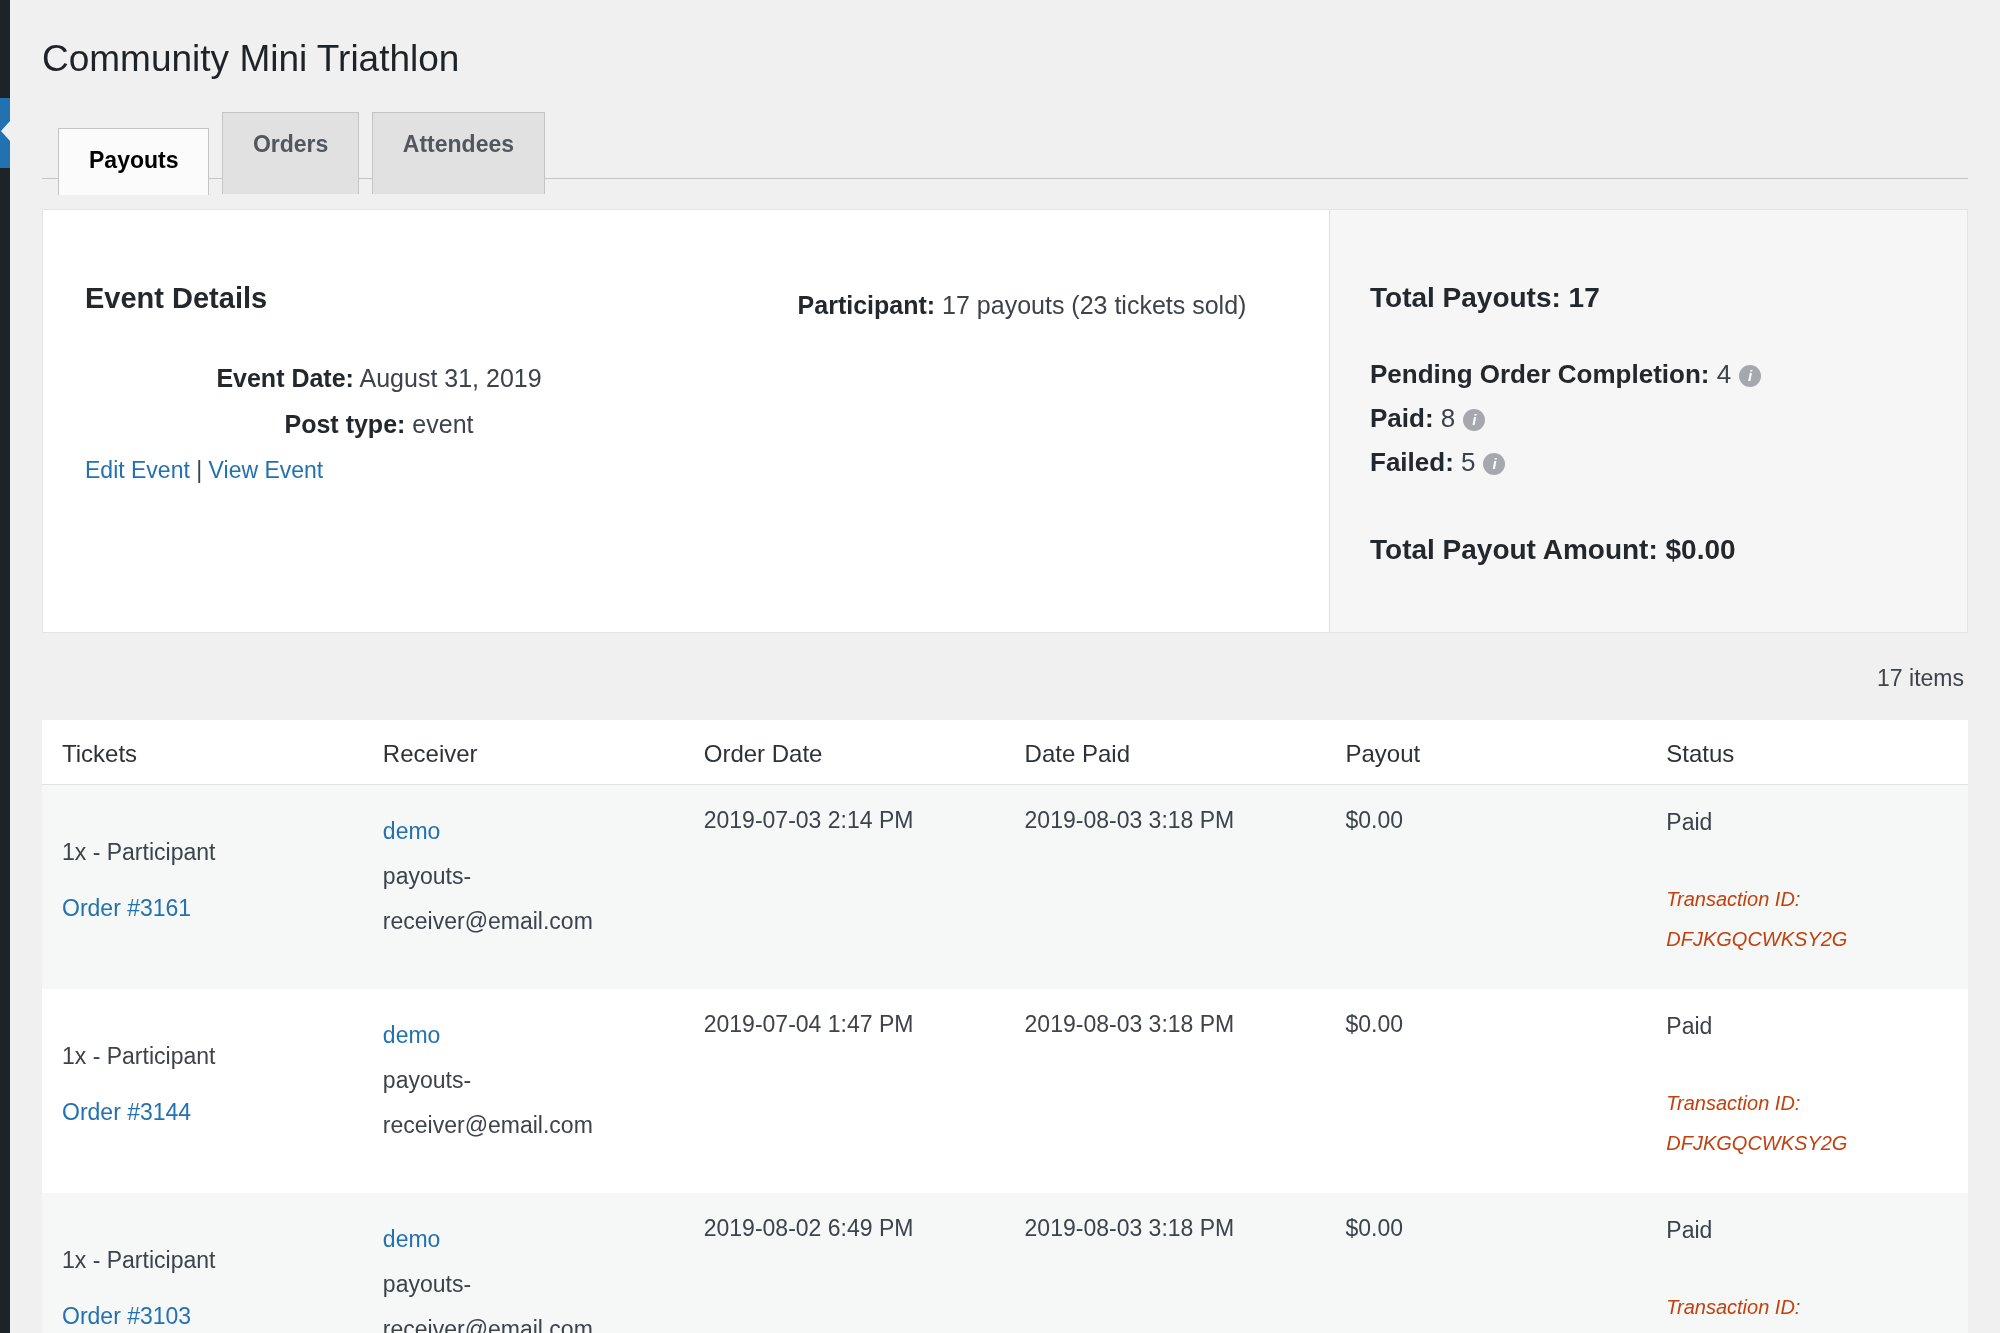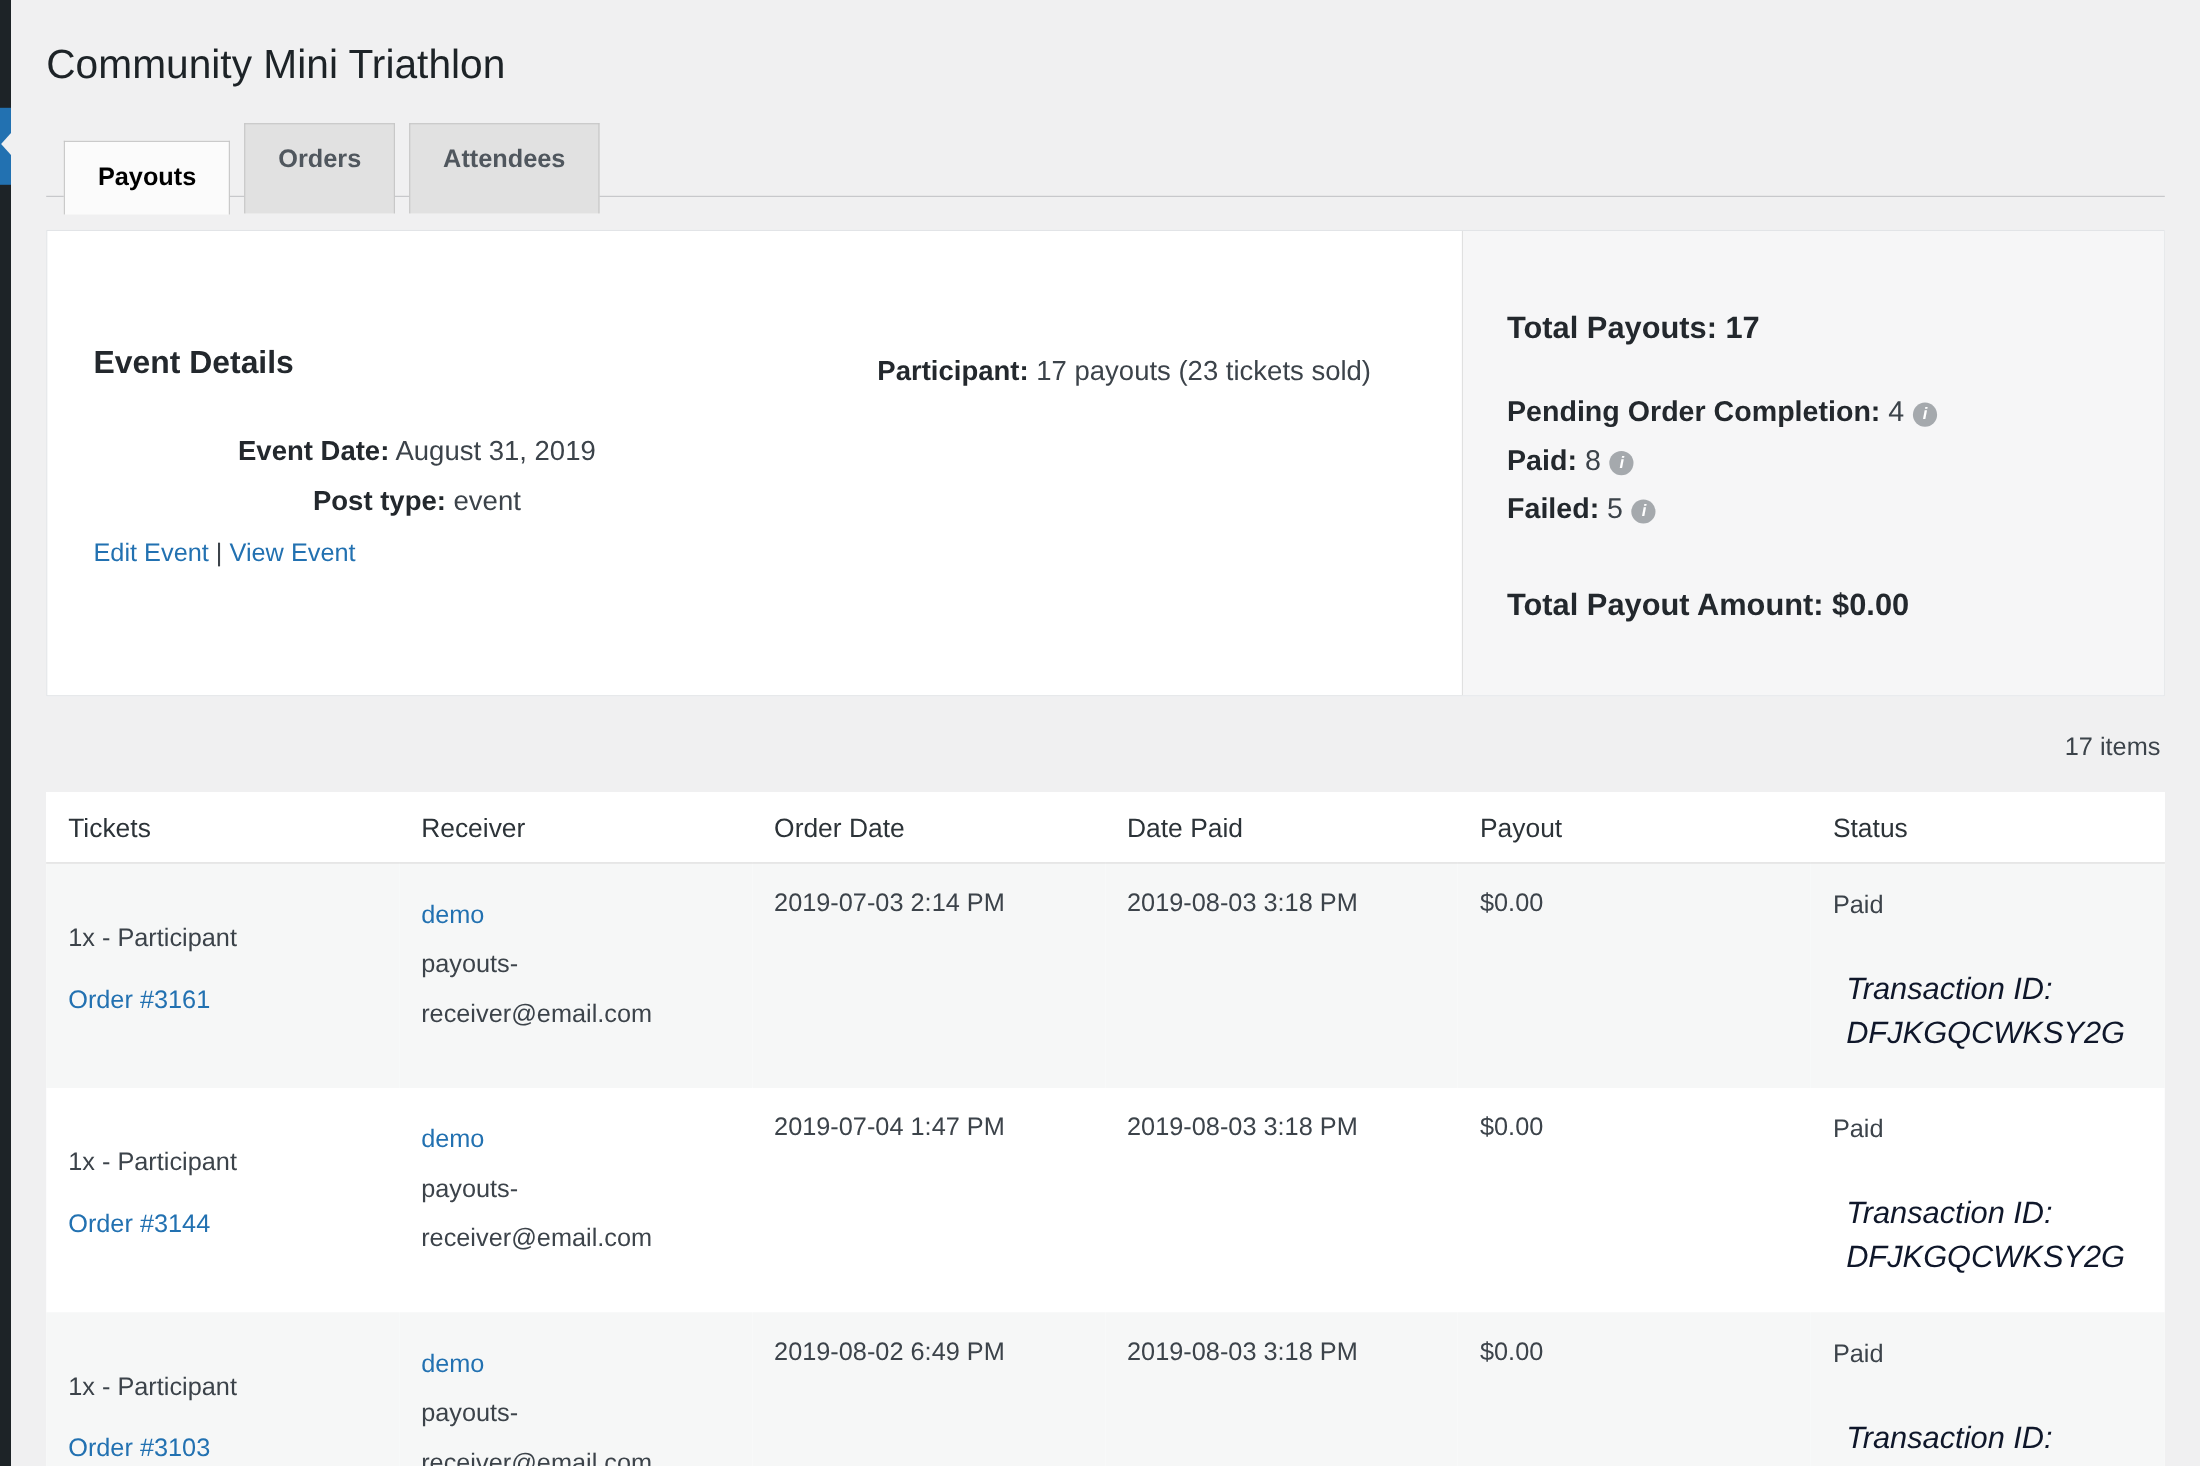--- a/index.html
+++ b/index.html
@@ -81,21 +81,21 @@
   }
 
   
   .summary-card {
     display: flex;
     margin-top: 30px;
     background: #ffffff;
     border: 1px solid #e2e4e7;
     height: 424px;
   }
-  .summary-col { padding: 104px 20px 0 42px; }
+  .summary-col { padding: 72px 20px 0 42px; }
   .col-event-details { width: 650px; }
   .col-overview { flex: 1; }
   .col-stats {
     width: 638px;
     background: #f6f6f7;
     border-left: 1px solid #e0e0e0;
     padding: 72px 20px 0 40px;
   }
   .section-heading {
     font-size: 29px;
@@ -173,24 +173,23 @@
   table.payouts-table tbody tr { height: 166px; }
 
   .cell-tickets .ticket-name { margin-top: 30px; line-height: 30px; }
   .cell-tickets .order-link { display: inline-block; margin-top: 28px; font-size: 23px; }
   .cell-receiver .receiver-inner { width: 240px; line-height: 45px; margin-top: 2px; }
   .cell-receiver .receiver-email { color: #3c434a; overflow-wrap: break-word; word-break: break-word; }
   .cell-status .status-text { line-height: 30px; }
   .transaction {
     margin-top: 42px;
     font-style: italic;
-    font-size: 28px;
-    color: #0f172a;
+    font-size: 20px;
+    color: #c2410c;
     line-height: 40px;
-    margin-left: 12px;
   }
 </style>
 </head>
 <body>
 
 <div class="screen">
 
   <div class="admin-sliver">
     <div class="active-segment"></div>
     <div class="active-notch"></div>

